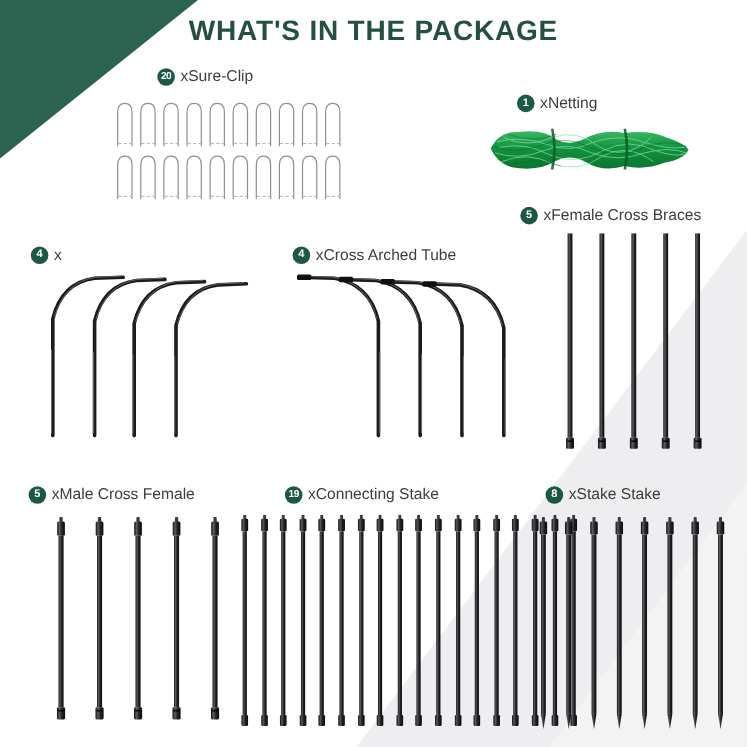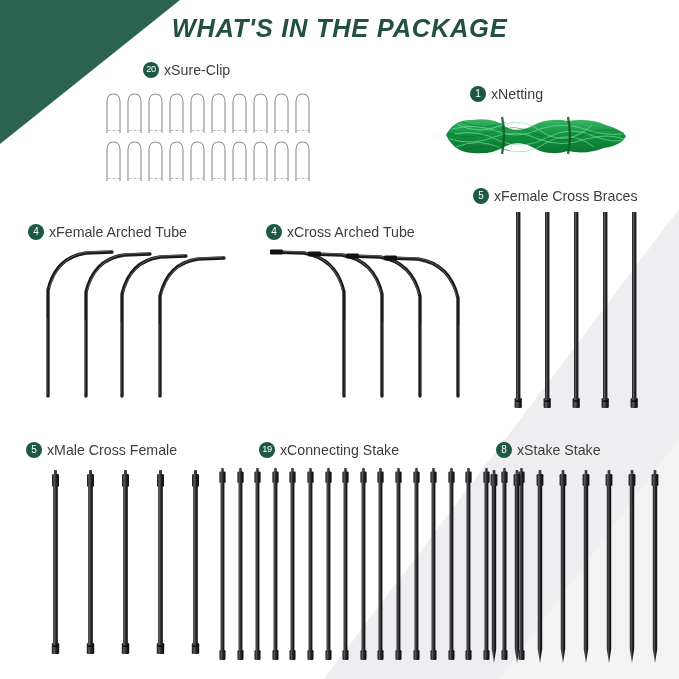--- a/index.html
+++ b/index.html
@@ -37,41 +37,40 @@
 
   
   .title {
     position: absolute; left: 0; top: 14px;
     width: 679px;
     text-align: center;
     font-size: 25.5px;
     font-weight: 700;
     letter-spacing: 0.7px;
     color: #23503f;
-    font-style: italic;
   }
 
   
   .label {
     position: absolute;
     display: flex; align-items: center;
     white-space: nowrap;
     font-size: 14.2px;
     color: #3d3d3d;
     z-index: 6;
   }
   .badge {
     display: inline-flex;
     align-items: center; justify-content: center;
     width: 16px; height: 16px;
     border-radius: 50%;
     background: #1d5843;
     color: #ffffff;
     font-size: 10px;
-    font-weight: 400;
+    font-weight: 700;
     margin-right: 5px;
     flex: 0 0 auto;
     line-height: 1;
   }
   .badge.w2 { font-size: 9.2px; letter-spacing: -0.4px; }
 
   
   .group { position: absolute; z-index: 4; }
 
   
@@ -257,21 +256,20 @@
     <svg width="10" height="198" viewBox="0 0 10 198">
         <rect x="3" y="0" width="4.4" height="186" fill="url(#fcb)"></rect>
         <rect x="1.6" y="186" width="7.2" height="10" rx="1.2" fill="url(#fcb)"></rect>
         <rect x="2.6" y="188.5" width="5.4" height="1.2" fill="#000"></rect>
       </svg>
   </div>
 
   <div class="label" style="left:28px; top:224px;">
     <span class="badge">4</span>
     <span> x </span>
-    <span>Female Arched Tube</span>
   </div>
   <div class="group" style="left:34px; top:248px;">
     <svg width="200" height="152" viewBox="0 0 200 152">
       <g fill="none" stroke="#1c1c1f" stroke-width="3.3" stroke-linecap="round">
         <path d="M78 4 L52 5 Q22 9 14 42 L14 148"></path>
         <path d="M116 6 L90 7 Q60 11 52 44 L52 148"></path>
         <path d="M152 8 L126 9 Q96 13 88 46 L88 148"></path>
         <path d="M190 10 L164 11 Q134 15 126 48 L126 148"></path>
       </g>
       <g fill="none" stroke="#6e6e75" stroke-width="0.9" stroke-linecap="round" opacity="0.85">

